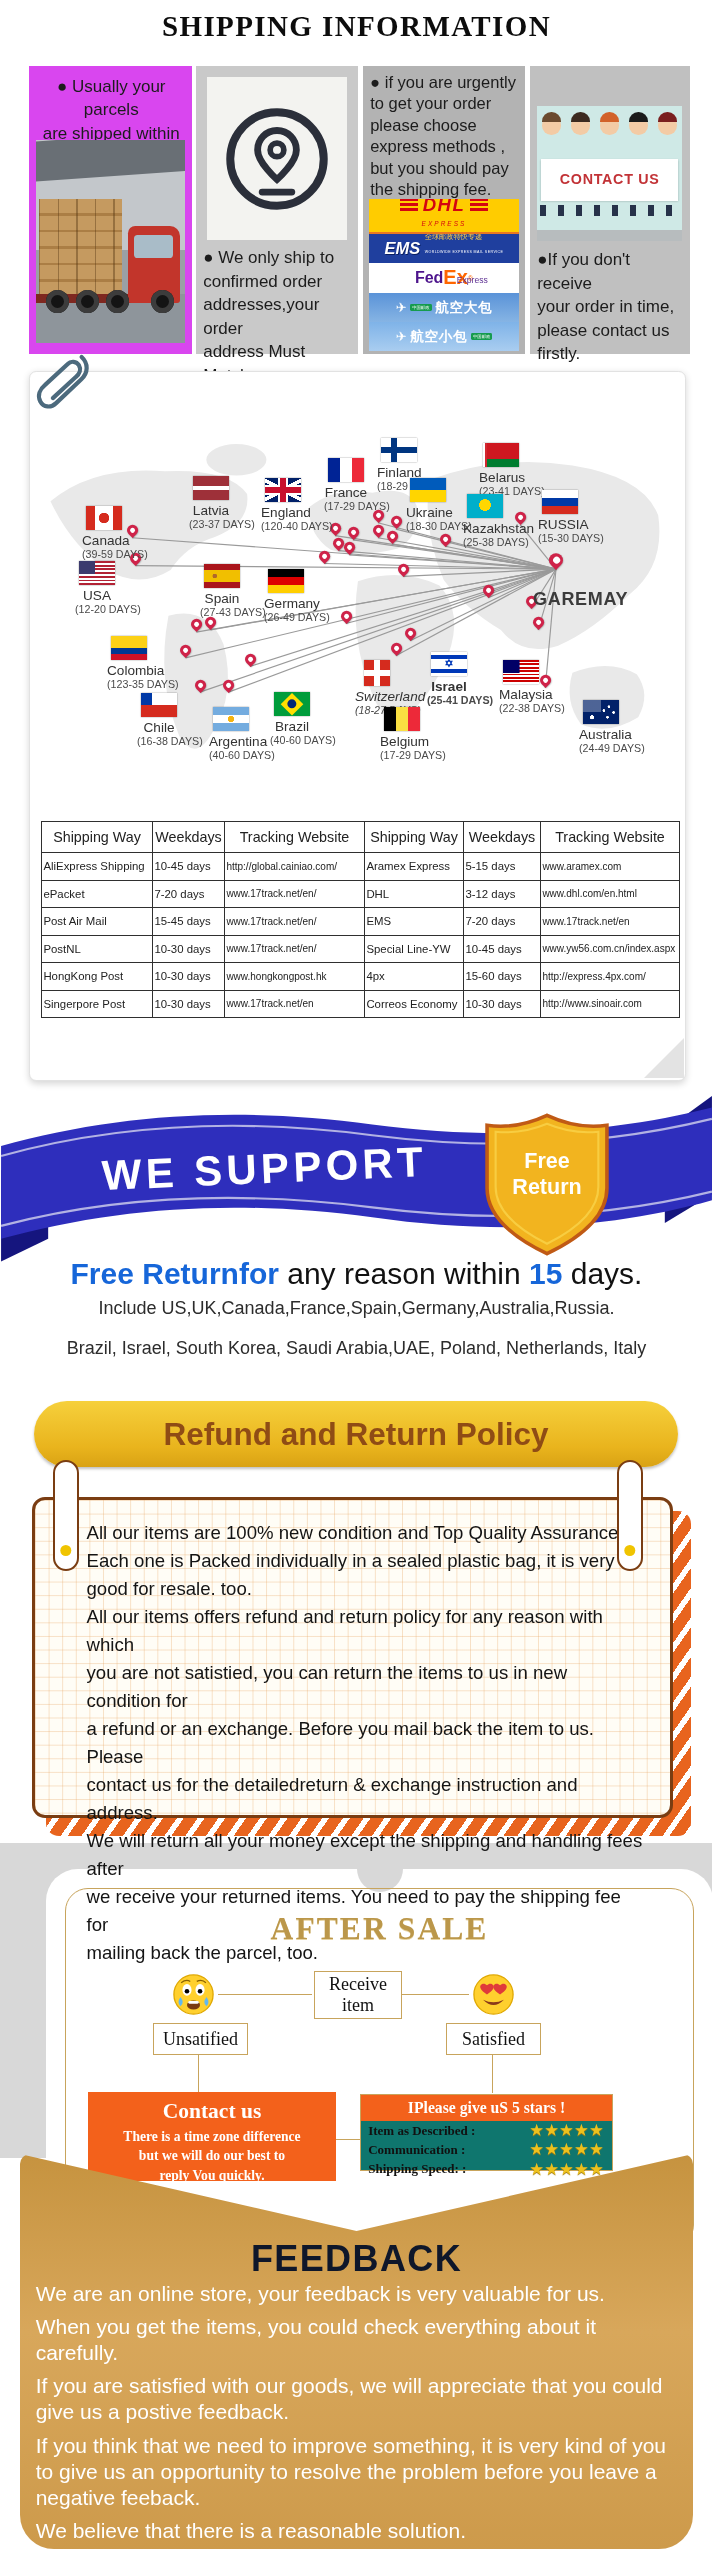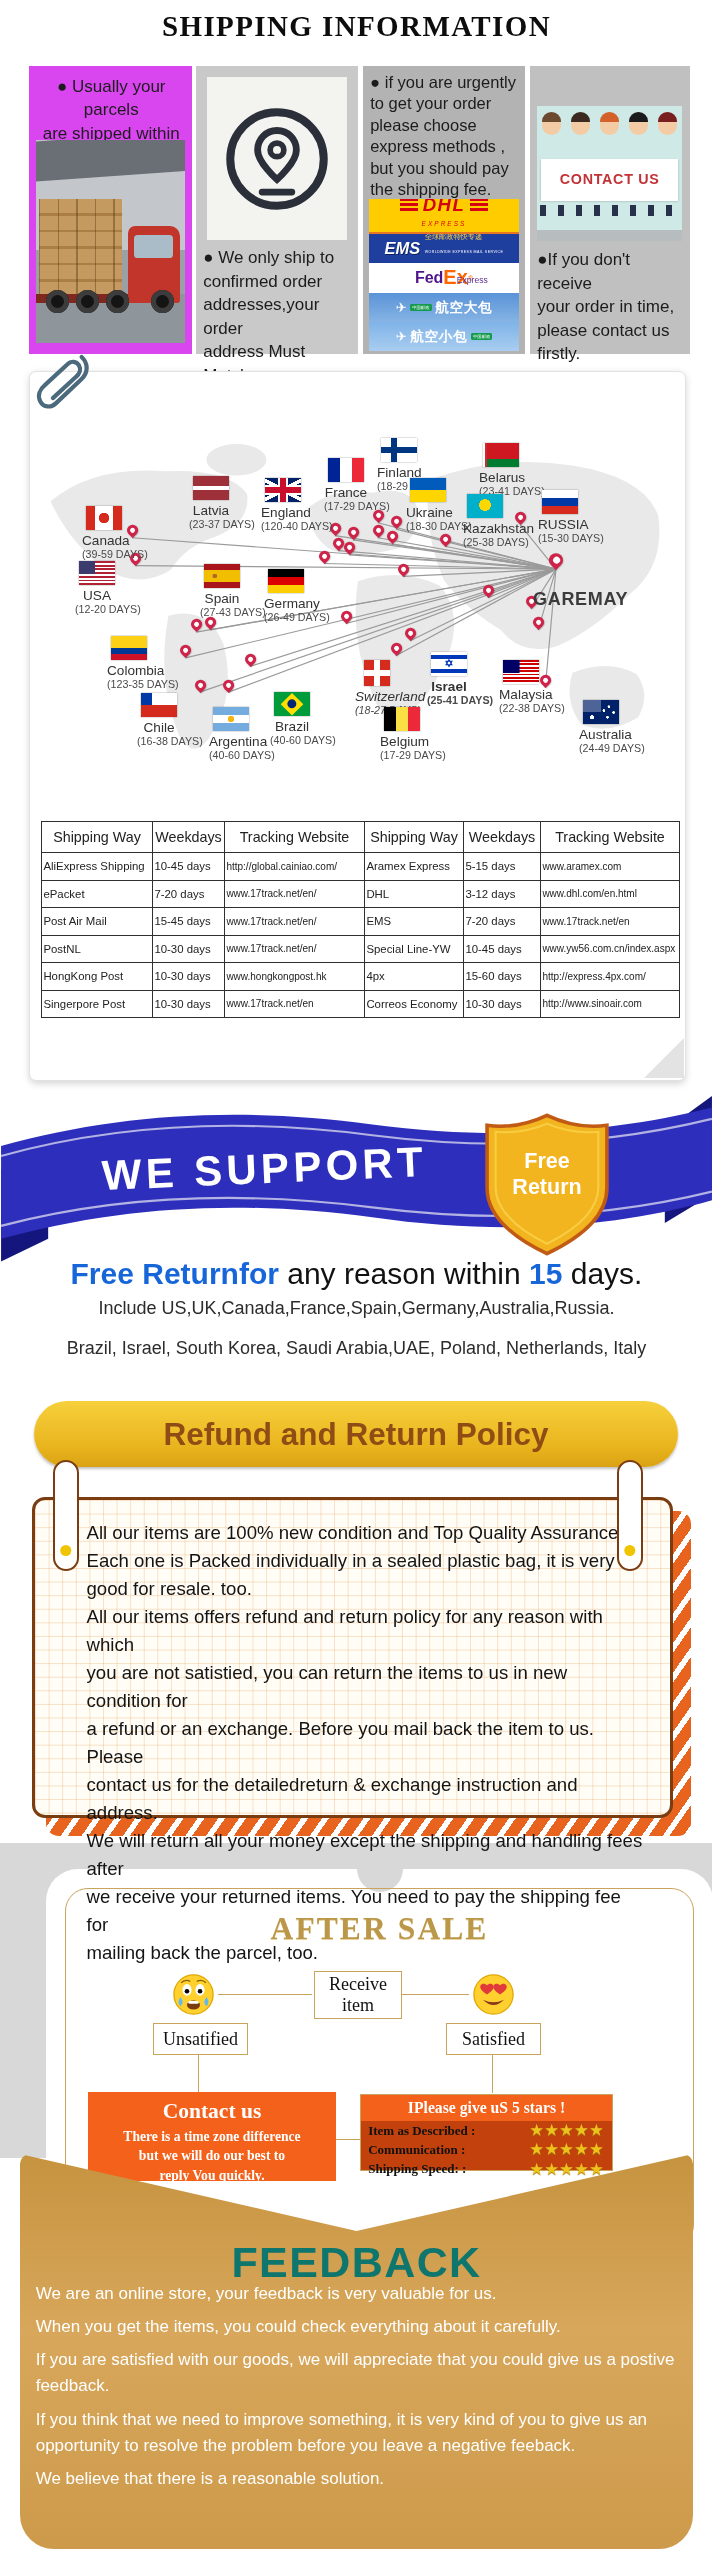--- a/index.html
+++ b/index.html
@@ -151,31 +151,31 @@
   #box-unsat{left:107px;top:154px;width:93px;height:30px;font-size:18px;line-height:30px;}
   #box-sat{left:400px;top:154px;width:93px;height:30px;font-size:18px;line-height:30px;}
   .as-hline{position:absolute;height:1.4px;background:#c8a45c;}
   .as-vline{position:absolute;width:1.4px;background:#c8a45c;}
   .emoji{position:absolute;width:47px;height:47px;}
   #emoji-cry{left:124px;top:102px;}
   #emoji-love{left:424px;top:102px;}
   #contact-box{position:absolute;left:42px;top:223px;width:248px;height:89px;background:#f3611b;color:#fff;font-family:"Liberation Serif",serif;text-align:center;}
   #contact-box .t{font-size:21.5px;font-weight:bold;margin-top:7.2px;}
   #contact-box .b{font-size:13.6px;font-weight:bold;line-height:19.3px;margin-top:2.9px;}
-  #stars-panel{position:absolute;left:314px;top:225px;width:253px;height:77px;border:1.4px solid #c8a45c;background:#c2410c;box-sizing:border-box;}
+  #stars-panel{position:absolute;left:314px;top:225px;width:253px;height:77px;border:1.4px solid #c8a45c;background:#0f766e;box-sizing:border-box;}
   #stars-head{height:26px;background:#f3611b;color:#fff;font-family:"Liberation Serif",serif;font-weight:bold;font-size:15.7px;display:flex;align-items:center;justify-content:center;}
   .star-row{display:flex;align-items:center;height:19.3px;padding:0 7.2px;font-family:"Liberation Serif",serif;font-weight:bold;font-size:13px;color:#111;}
   .star-row .stars{margin-left:auto;color:#eec11d;font-size:14.3px;letter-spacing:2.1px;text-shadow:0 0.7px 0.7px #a07b10;}
 
   
   #envelope{left:20px;top:2154px;width:673px;height:395px;border-radius:10px 10px 34px 34px;overflow:hidden;}
   #env-inner{position:absolute;inset:0;background:linear-gradient(180deg,#c6933f,#d8a75b 45%,#cd9a4b);clip-path:polygon(0 0,50% 19.5%,100% 0,100% 100%,0 100%);}
-  #fb-title{position:absolute;left:0;top:84px;width:100%;text-align:center;font-size:43px;font-weight:bold;letter-spacing:1.4px;color:#0f766e;}
+  #fb-title{position:absolute;left:0;top:84px;width:100%;text-align:center;font-size:36px;font-weight:bold;letter-spacing:1.4px;color:#0f172a;}
   #fb-paras{position:absolute;left:15.7px;right:15.7px;top:127px;color:#fff;}
-  #fb-paras p{margin:0 0 7.2px 0;font-size:17px;line-height:26px;}
+  #fb-paras p{margin:0 0 7.2px 0;font-size:21px;line-height:26px;}
 </style>
 </head>
 <body>
 
 <div id="canvas">
 
   <div id="page-title" class="abs">SHIPPING INFORMATION</div>
 
   <div id="card1" class="abs card">
     <div class="txt pre">● Usually your parcels

